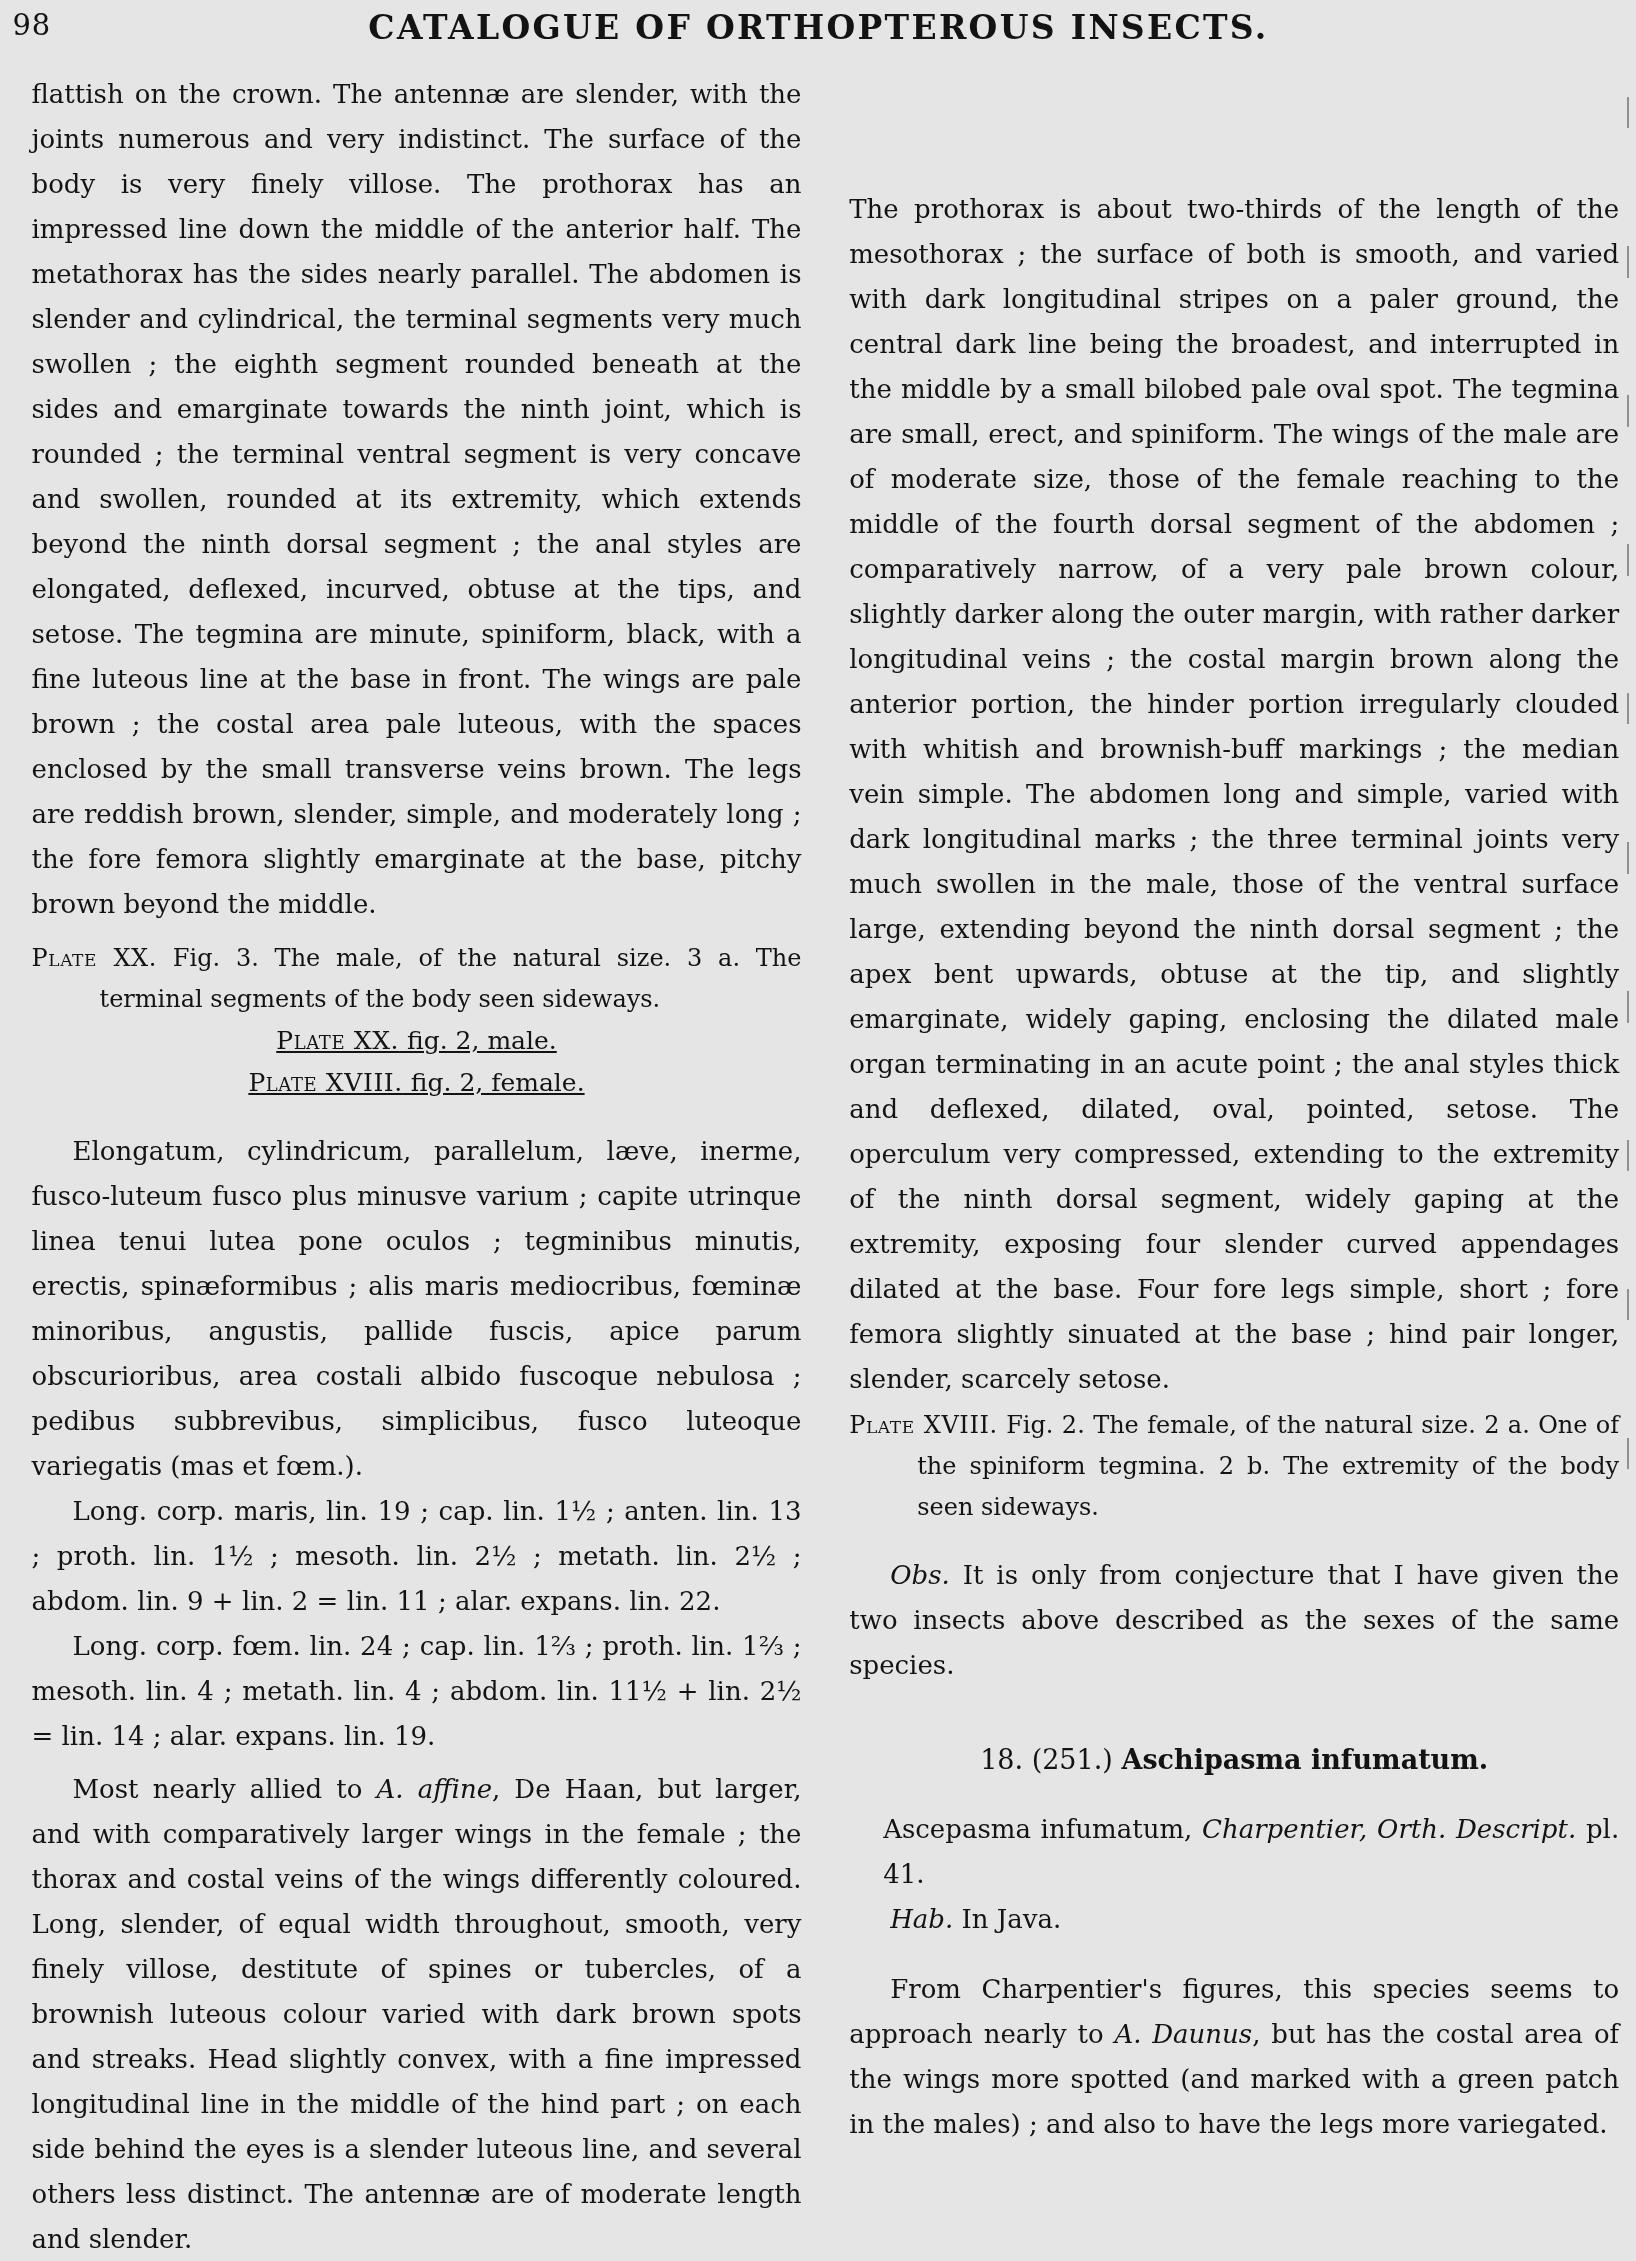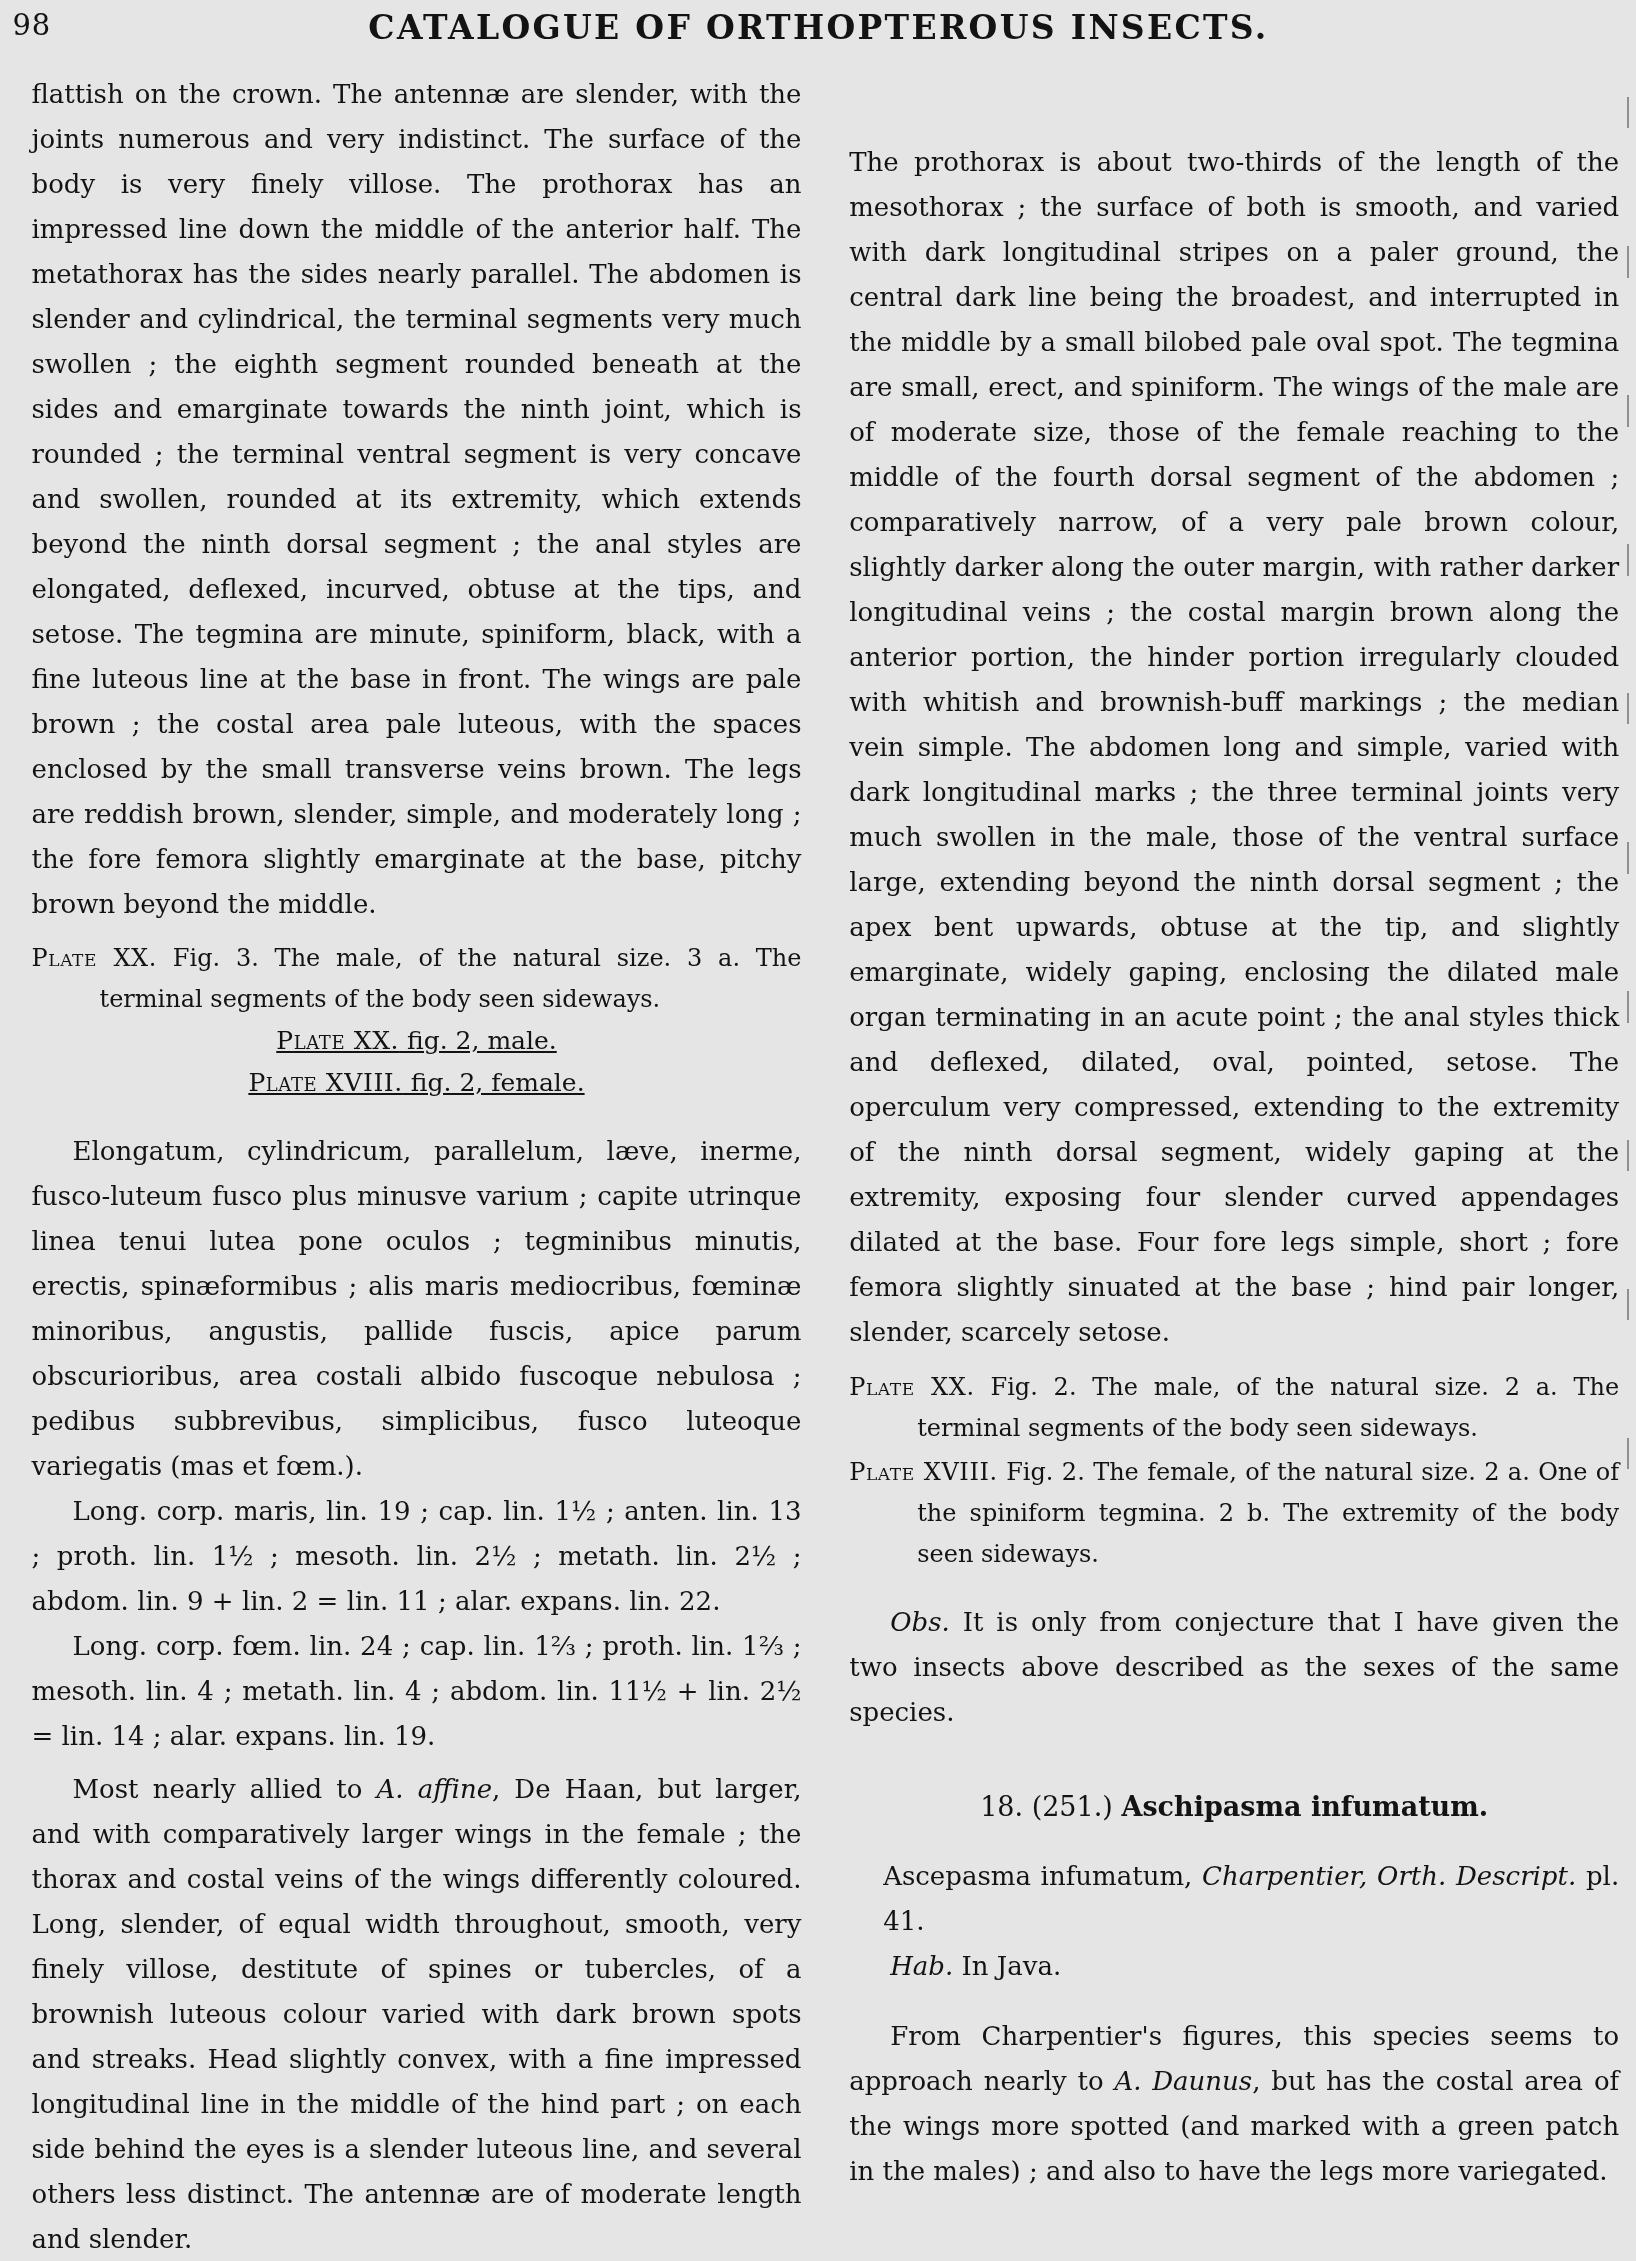--- a/index.html
+++ b/index.html
@@ -105,21 +105,20 @@
 
 
       <p class="mt-sm"><span>Most nearly allied to </span><span class="it">A. affine</span><span>, De Haan, but larger, and with comparatively larger wings in the female ; the thorax and costal veins of the wings differently coloured. Long, slender, of equal width throughout, smooth, very finely villose, destitute of spines or tubercles, of a brownish luteous colour varied with dark brown spots and streaks. Head slightly convex, with a fine impressed longitudinal line in the middle of the hind part ; on each side behind the eyes is a slender luteous line, and several others less distinct.  The antennæ are of moderate length and slender.</span></p>
     </div>
 
     <div class="divider"></div>
 
     <div class="col">
       <p class="noindent">The prothorax is about two-thirds of the length of the mesothorax ; the surface of both is smooth, and varied with dark longitudinal stripes on a paler ground, the central dark line being the broadest, and interrupted in the middle by a small bilobed pale oval spot.  The tegmina are small, erect, and spiniform.  The wings of the male are of moderate size, those of the female reaching to the middle of the fourth dorsal segment of the abdomen ; comparatively narrow, of a very pale brown colour, slightly darker along the outer margin, with rather darker longitudinal veins ; the costal margin brown along the anterior portion, the hinder portion irregularly clouded with whitish and brownish-buff markings ; the median vein simple.  The abdomen long and simple, varied with dark longitudinal marks ; the three terminal joints very much swollen in the male, those of the ventral surface large, extending beyond the ninth dorsal segment ; the apex bent upwards, obtuse at the tip, and slightly emarginate, widely gaping, enclosing the dilated male organ terminating in an acute point ; the anal styles thick and deflexed, dilated, oval, pointed, setose.  The operculum very compressed, extending to the extremity of the ninth dorsal segment, widely gaping at the extremity, exposing four slender curved appendages dilated at the base.  Four fore legs simple, short ; fore femora slightly sinuated at the base ;  hind pair longer, slender, scarcely setose.</p>
 
-      <p class="plate-caption"><span class="sc">Plate XX.</span><span>  Fig. 2. The male, of the natural size.  2 a. The terminal segments of the body seen sideways.</span></p>
       <p class="plate-caption" style="margin-top:3.4px"><span class="sc">Plate XVIII.</span><span>  Fig. 2. The female, of the natural size.  2 a. One of the spiniform tegmina.  2 b. The extremity of the body seen sideways.</span></p>
 
       <p class="mt-md"><span class="it">Obs.</span><span> It is only from conjecture that I have given the two insects above described as the sexes of the same species.</span></p>
 
       <h2 class="species-heading mt-lg"><span>18. (251.) </span><span class="bd">Aschipasma infumatum.</span></h2>
 
 
       <p class="syn-line mt-md noindent"><span>Ascepasma infumatum, </span><span class="it">Charpentier, Orth. Descript.</span><span> pl. 41.</span></p>
 
       <p><span class="it">Hab.</span><span> In Java.</span></p>

